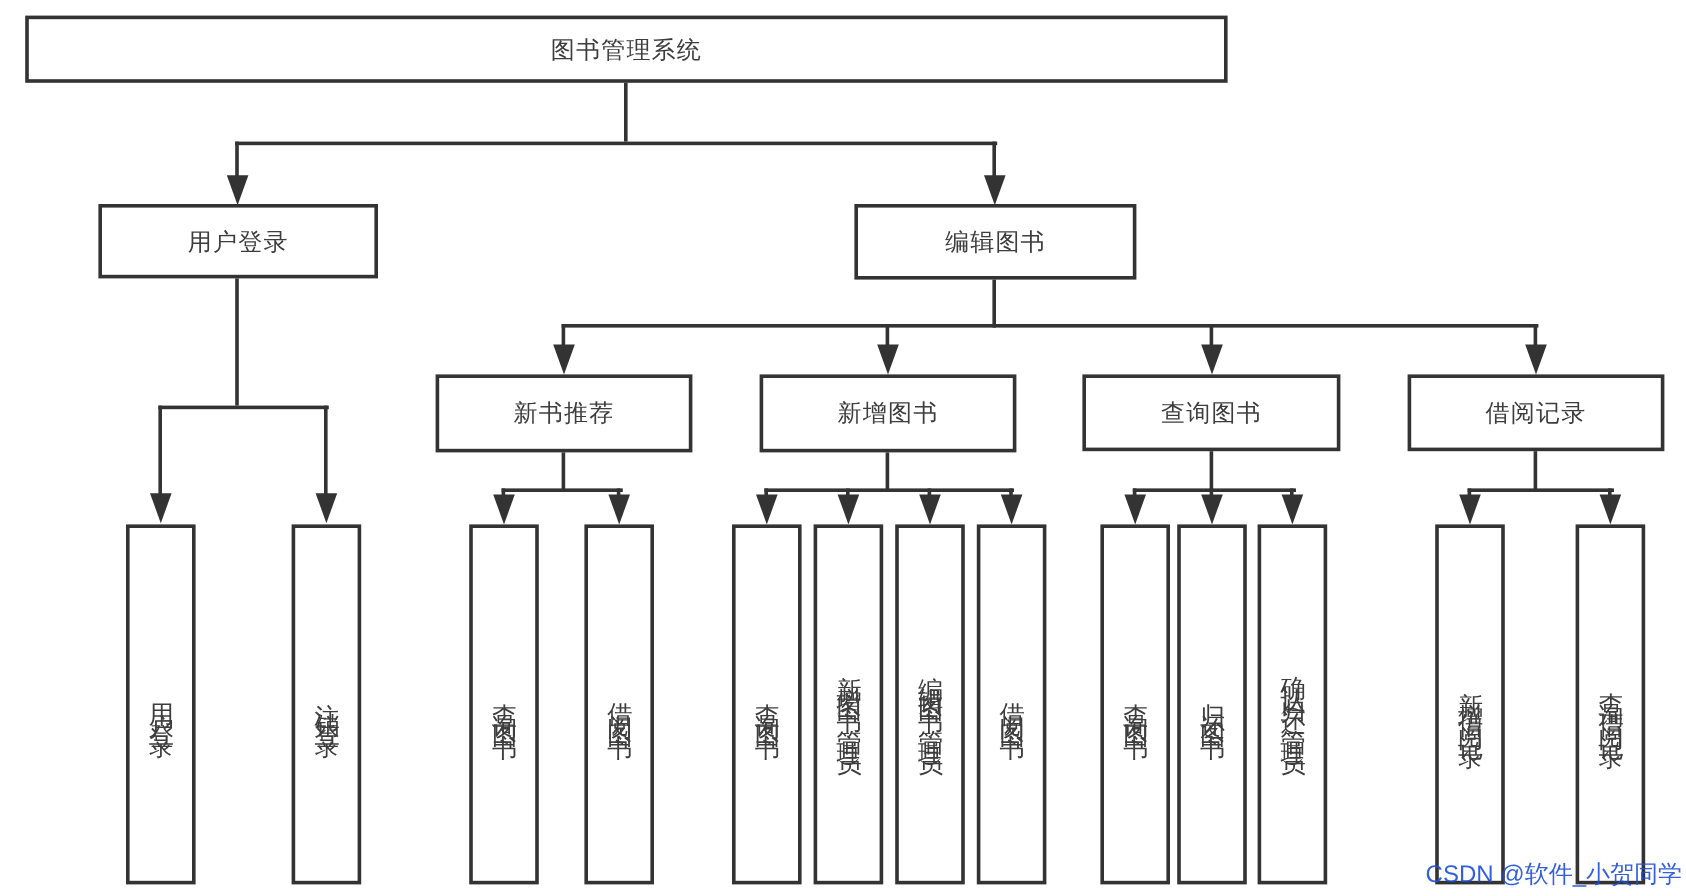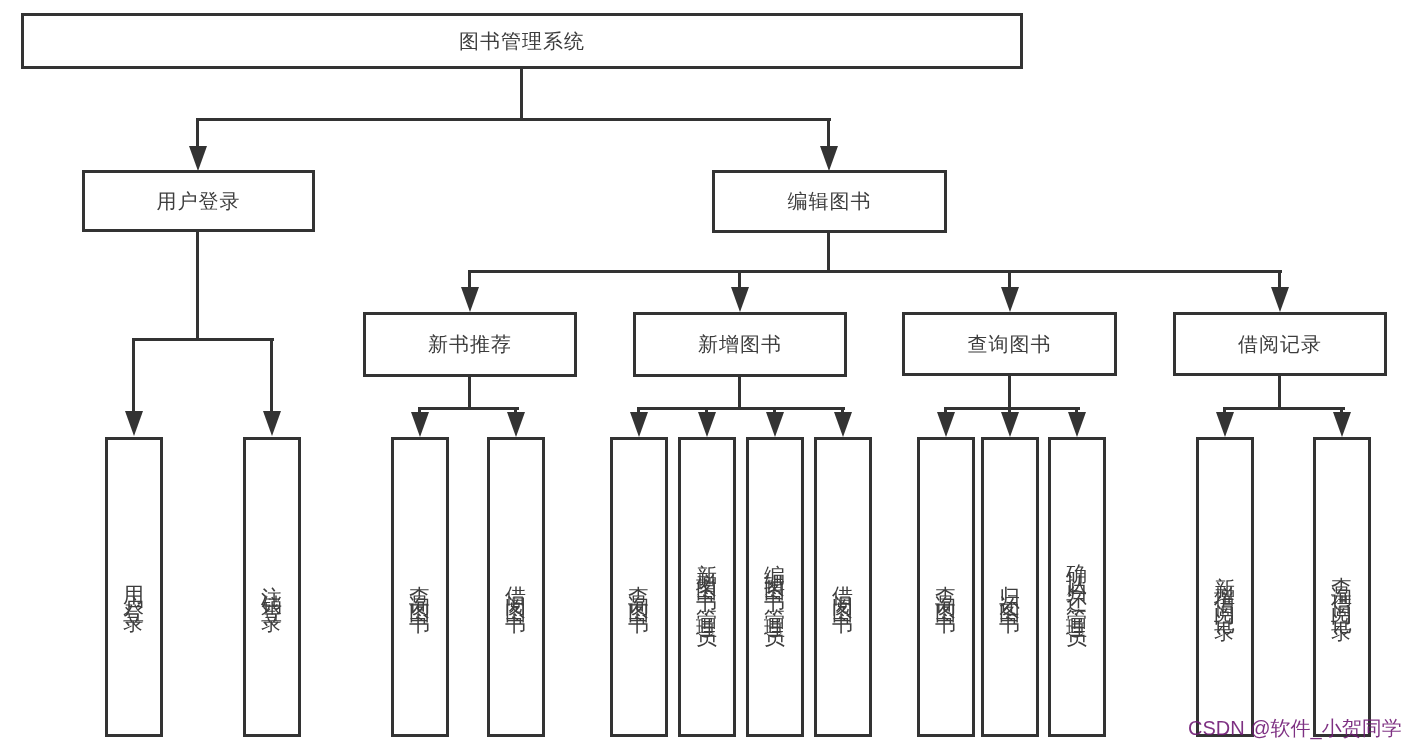--- a/index.html
+++ b/index.html
@@ -45,21 +45,21 @@
     border-left: 9px solid transparent;
     border-right: 9px solid transparent;
     border-top: 25px solid #333333;
   }
 
   .watermark {
     position: absolute;
     left: 1188px;
     top: 715px;
     font-size: 20px;
-    color: #701a75;
+    color: #1d4ed8;
     opacity: 0.9;
     white-space: nowrap;
     z-index: 5;
   }
 </style>
 </head>
 <body>
 
 <div class="canvas">
 

